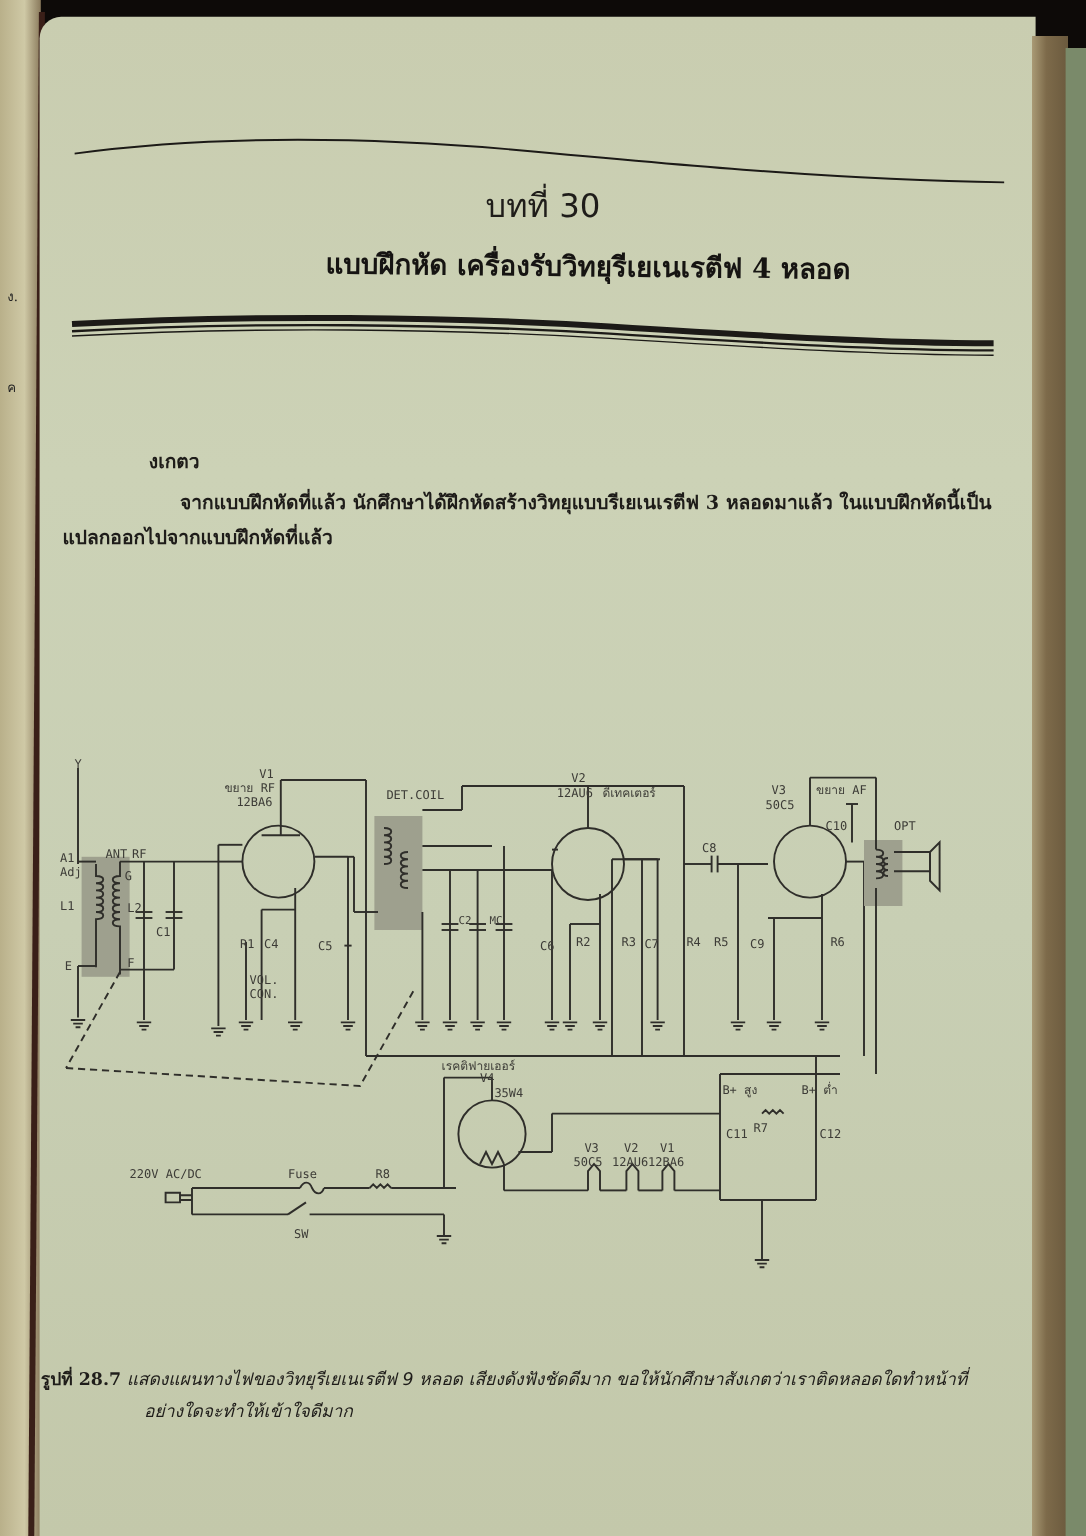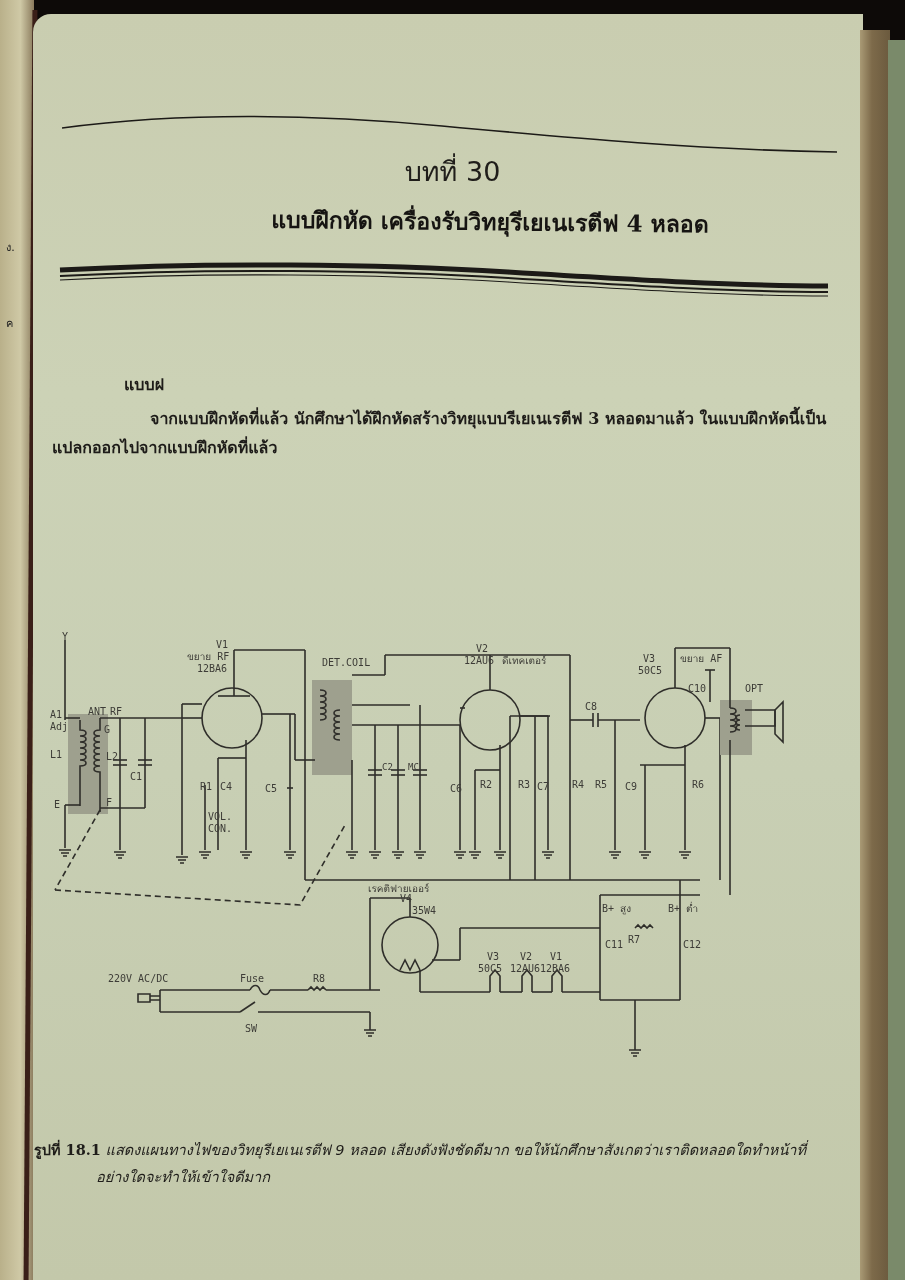--- a/index.html
+++ b/index.html
@@ -57,21 +57,21 @@
   .schematic {
     position: absolute; left: 40px; top: 630px; width: 790px; height: 440px;
   }
   .schematic text { font-family: "DejaVu Sans Mono", monospace; fill: #3d3c37; }
   .caption {
     position: absolute; left: 34px; top: 1136px; width: 800px; font-size: 14.5px;
     font-style: italic; color: #1f1d1a; font-family: "DejaVu Sans", sans-serif;
     line-height: 27px;
   }
   .caption .label { font-weight: bold; font-style: normal; font-family: "DejaVu Serif", serif; }
-  .caption .cont { padding-left: 62px; display: block; }
+  .caption .cont { padding-left: 86px; display: block; }
   .margin-mark { position: absolute; color: #222; font-size: 11px; }
 </style>
 </head>
 <body>
 
 <div class="left-page"></div>
 <div class="margin-mark" style="left:6px; top:238px;">ง.</div>
 <div class="margin-mark" style="left:6px; top:314px;">ค</div>
 <div class="gutter"></div>
 
@@ -85,21 +85,21 @@
 
 <div class="chapter-no">บทที่ 30</div>
 <div class="chapter-title">แบบฝึกหัด เครื่องรับวิทยุรีเยเนเรตีฟ 4 หลอด</div>
 
 <svg class="rule-bottom" viewBox="0 0 775 50">
   <path d="M2 14 C 150 6, 320 8, 450 16 S 680 30, 770 30" stroke="#1c1a17" stroke-width="5" fill="none"></path>
   <path d="M2 20 C 150 12, 320 14, 450 22 S 680 36, 770 36" stroke="#1c1a17" stroke-width="2" fill="none"></path>
   <path d="M2 24 C 150 16, 320 18, 450 26 S 680 40, 770 40" stroke="#1c1a17" stroke-width="1.2" fill="none"></path>
 </svg>
 
-<div class="section-head">แบบฝ</div>
+<div class="section-head">งเกตว</div>
 
 <div class="para">
   <span class="line indent">จากแบบฝึกหัดที่แล้ว นักศึกษาได้ฝึกหัดสร้างวิทยุแบบรีเยเนเรตีฟ 3 หลอดมาแล้ว ในแบบฝึกหัดนี้เป็น</span>
   <span class="line">แปลกออกไปจากแบบฝึกหัดที่แล้ว</span>
 </div>
 
 <svg class="schematic" viewBox="0 0 790 440">
   <g stroke="#2f2e2a" stroke-width="1.6" fill="none">
 
     <line x1="25" y1="10" x2="25" y2="90"></line>
@@ -320,16 +320,16 @@
     <text x="470" y="342">12AU6</text>
     <text x="510" y="330">V1</text>
     <text x="500" y="342">12BA6</text>
     <text x="68" y="352">220V AC/DC</text>
     <text x="200" y="352">Fuse</text>
     <text x="205" y="402">SW</text>
   </g>
 </svg>
 
 <div class="caption">
-  <span class="label">รูปที่ 18.1</span>
+  <span class="label">รูปที่ 28.7</span>
   <span>แสดงแผนทางไฟของวิทยุรีเยเนเรตีฟ 9 หลอด  เสียงดังฟังชัดดีมาก  ขอให้นักศึกษาสังเกตว่าเราติดหลอดใดทำหน้าที่</span>
   <span class="cont">อย่างใดจะทำให้เข้าใจดีมาก</span>
 </div>
 
 </body></html>

